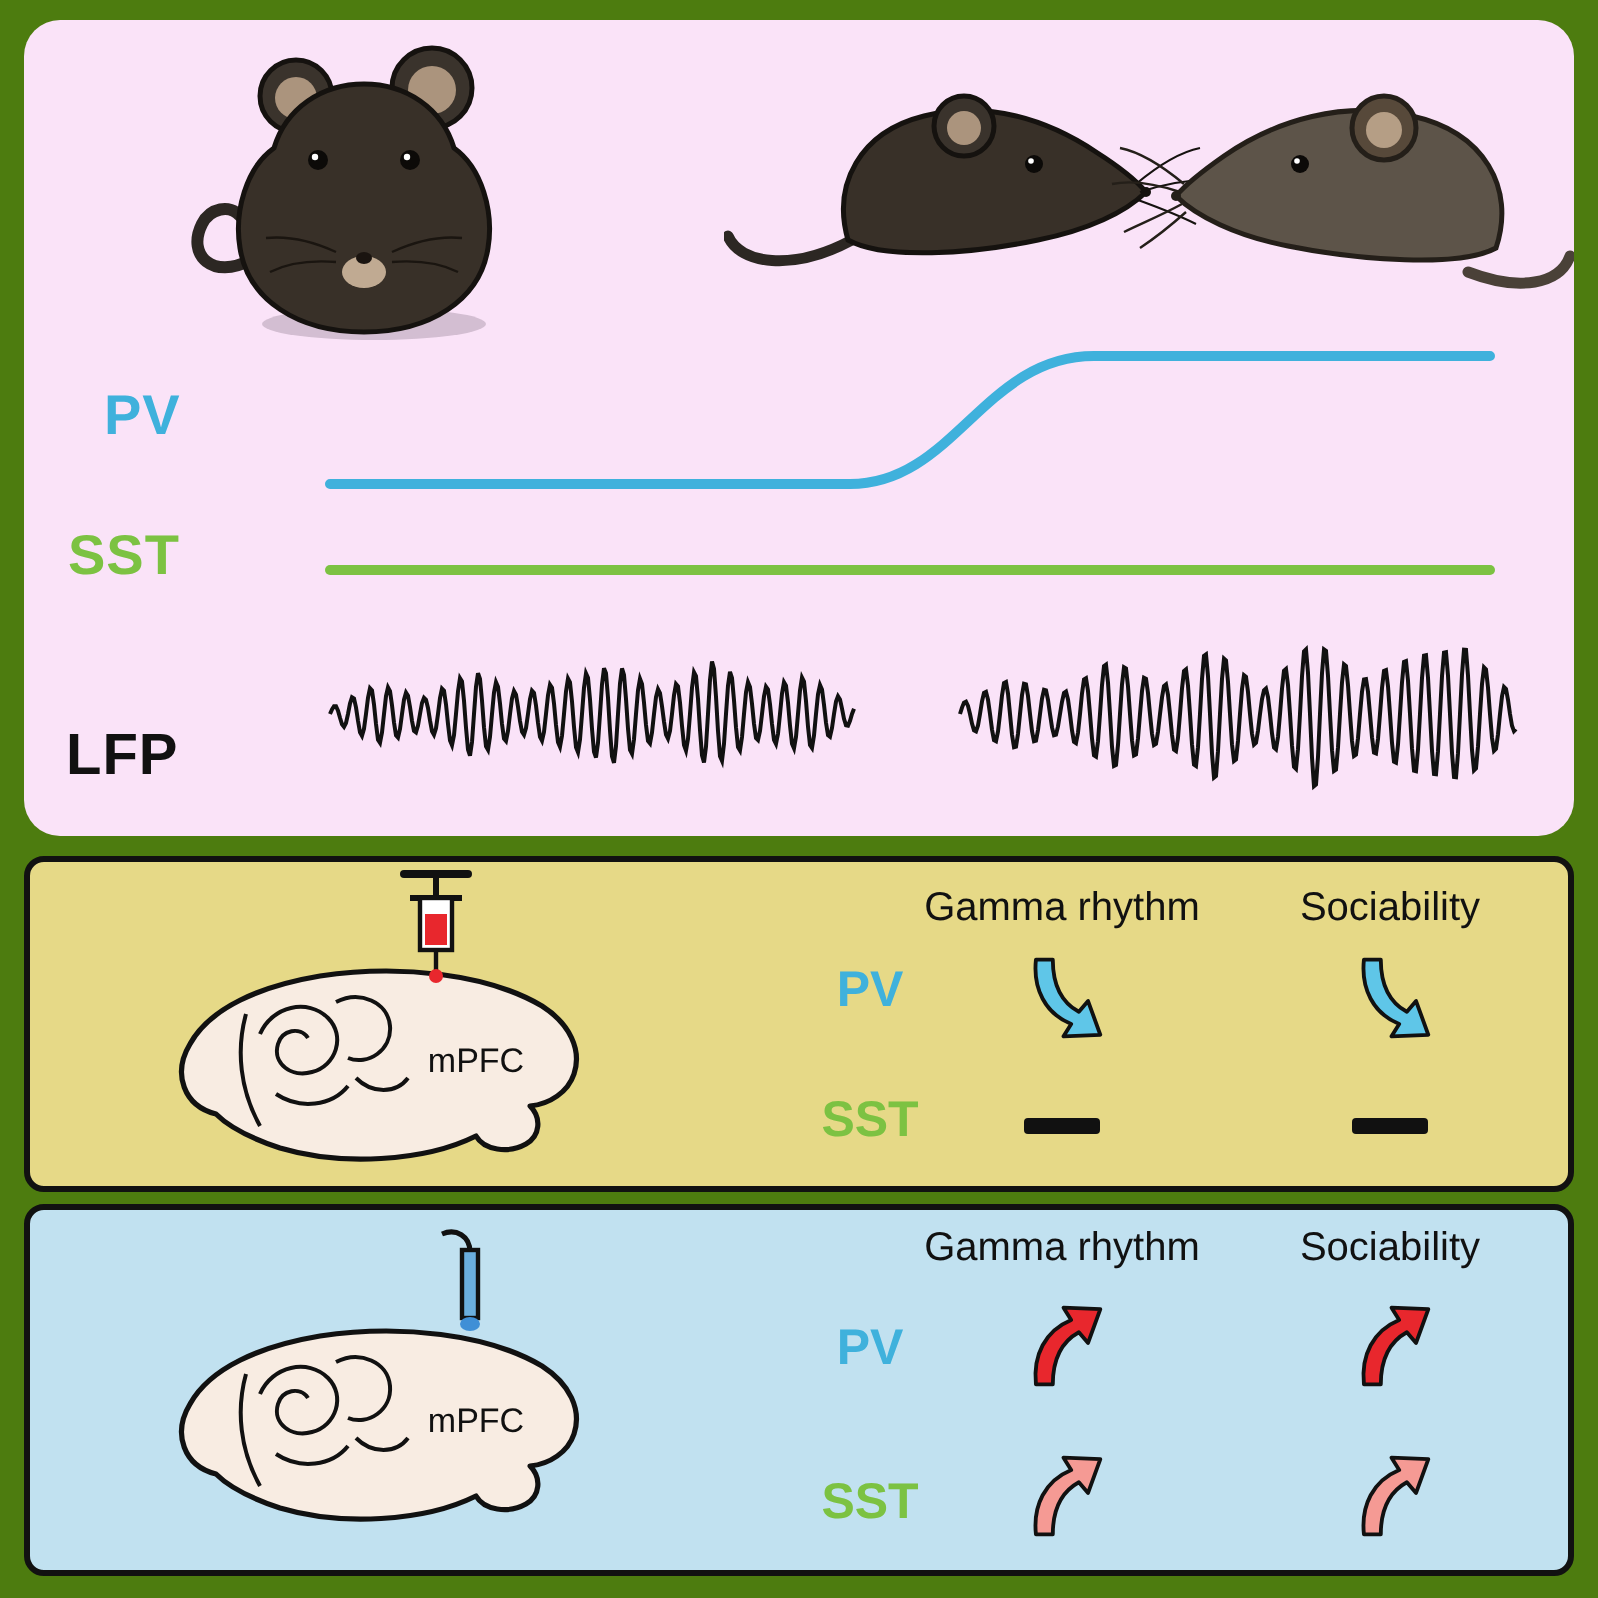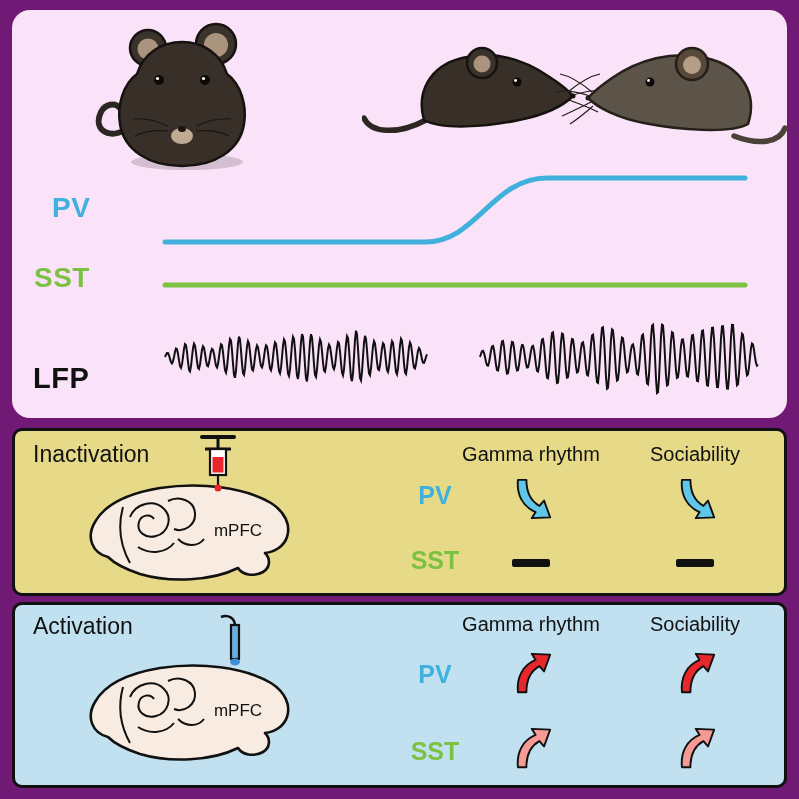--- a/index.html
+++ b/index.html
@@ -1,18 +1,18 @@
 <!DOCTYPE html>
 <html><head>
 <meta charset="utf-8">
 <style>
   * { margin:0; padding:0; box-sizing:border-box; }
   html,body { width:799px; height:799px; background:#ffffff;
               font-family:"Liberation Sans", sans-serif; }
-  .canvas { position:absolute; left:0; top:0; width:799px; height:799px; background:#701a75; overflow:hidden; }
+  .canvas { position:absolute; left:0; top:0; width:799px; height:799px; background:#4d7c0f; overflow:hidden; }
   .panel { position:absolute; }
   .panel-top { left:12px; top:10px; width:775px; height:408px; border-radius:18px; }
   .panel-mid { left:12px; top:428px; width:775px; height:168px; border:3px solid #111; border-radius:10px; }
   .panel-bot { left:12px; top:602px; width:775px; height:186px; border:3px solid #111; border-radius:10px; }
   .abs { position:absolute; }
   .trace-label { position:absolute; font-weight:bold; font-size:28px; letter-spacing:0.5px; }
   .lfp-label { color:#111; font-size:29px; }
   .panel-title { position:absolute; font-size:23px; color:#111; font-weight:500; }
   .col-header { position:absolute; font-size:20px; color:#111; text-align:center; }
   .row-label { position:absolute; font-size:25px; font-weight:bold; text-align:center; width:70px; }
@@ -114,21 +114,20 @@
         </g>
       </g>
     </svg>
 
     <span class="trace-label" style="left: 40px; top: 182px; color: rgb(63, 177, 220);">PV</span>
     <span class="trace-label" style="left: 22px; top: 252px; color: rgb(124, 194, 66);">SST</span>
     <span class="trace-label lfp-label" style="left: 21px; top: 352px; color: rgb(17, 17, 17);">LFP</span>
   </section>
 
   <section class="panel panel-mid" style="background-color: rgb(230, 217, 135);">
-    <span class="panel-title" style="left:18px;top:10px">Inactivation</span>
 
     <svg class="abs" style="left:63px;top:2px" width="230" height="164" viewBox="0 0 230 164">
       <use href="#brain-shape" transform="translate(0,22)"></use>
       <g>
         <line x1="124" y1="4" x2="156" y2="4" stroke="#111" stroke-width="4" stroke-linecap="round"></line>
         <line x1="140" y1="4" x2="140" y2="16" stroke="#111" stroke-width="3"></line>
         <line x1="127" y1="16" x2="153" y2="16" stroke="#111" stroke-width="3"></line>
         <rect x="132" y="16" width="16" height="26" fill="#ffffff" stroke="#111" stroke-width="2.2"></rect>
         <rect x="134.5" y="24" width="11" height="15.5" fill="#e8272d"></rect>
         <line x1="140" y1="42" x2="140" y2="53" stroke="#111" stroke-width="2.2"></line>
@@ -147,21 +146,20 @@
     <svg class="arrow arrow-down" style="left: 657px; top: 45px; color: rgb(95, 198, 232);" width="46" height="46" viewBox="0 0 60 60">
       <use href="#curved-arrow-shape"></use>
       </svg>
 
     <span class="row-label" style="left: 385px; top: 115px; color: rgb(124, 194, 66);">SST</span>
     <div class="nochange" style="left: 497px; top: 128px; background-color: rgb(17, 17, 17);"></div>
     <div class="nochange" style="left: 661px; top: 128px; background-color: rgb(17, 17, 17);"></div>
   </section>
 
   <section class="panel panel-bot" style="background-color: rgb(193, 225, 240);">
-    <span class="panel-title" style="left:18px;top:8px">Activation</span>
 
     <svg class="abs" style="left:63px;top:8px" width="230" height="164" viewBox="0 0 230 164">
       <use href="#brain-shape" transform="translate(0,22)"></use>
       <g>
         <path d="M157,13 C157,5 150,1 143,4" fill="none" stroke="#111" stroke-width="2.5"></path>
         <rect x="153" y="12" width="8" height="34" fill="#6aaede" stroke="#111" stroke-width="2.2"></rect>
         <ellipse cx="157" cy="49" rx="5" ry="3.5" fill="#3f8fd6"></ellipse>
       </g>
       <text x="160" y="103" text-anchor="middle" font-size="17" fill="#111">mPFC</text>
     </svg>

